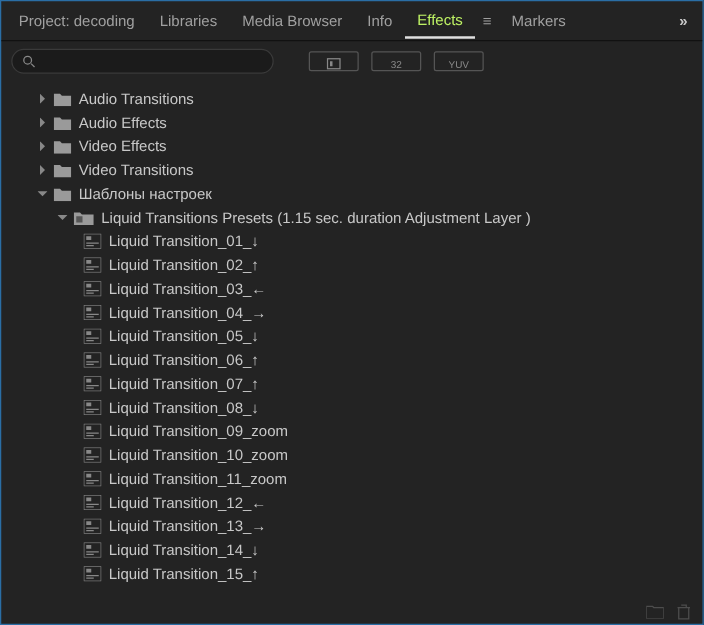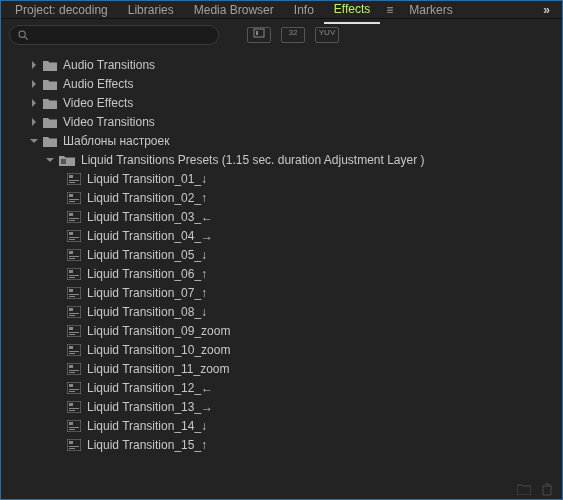--- a/index.html
+++ b/index.html
@@ -1,26 +1,26 @@
 <!DOCTYPE html>
 <html><head>
   <meta charset="utf-8">
   <style>
     * { margin:0; padding:0; box-sizing:border-box; font-family:"Segoe UI",Arial,sans-serif; }
     body { width:563px; height:500px; background:#232323; color:#c8c8c8; font-size:12px; overflow:hidden; border:1px solid #2a6ea5; }
-    .tabs { display:flex; align-items:center; height:18px; padding:4px 4px; border-bottom:1px solid #111; }
+    .tabs { display:flex; align-items:center; height:32px; padding:4px 4px; border-bottom:1px solid #111; }
     .tab { padding:6px 10px; color:#a0a0a0; cursor:pointer; white-space:nowrap; }
     .tab.active { color:#bef264; border-bottom:2px solid #e0e0e0; }
     .tab-menu { padding:4px 6px; color:#a0a0a0; cursor:pointer; }
     .more { margin-left:auto; padding:4px 8px; color:#c8c8c8; font-weight:bold; cursor:pointer; }
     .search-row { display:flex; align-items:center; padding:6px 8px; gap:6px; }
     .search-box { display:flex; align-items:center; flex:0 0 210px; height:20px; background:#1b1b1b; border:1px solid #3a3a3a; border-radius:10px; padding:0 8px; }
     .search-box svg { flex-shrink:0; }
     .search-box input { flex:1; background:transparent; border:none; outline:none; color:#c8c8c8; font-size:11px; margin-left:4px; }
-    .pill { width:24px; height:16px; border:1px solid #555; border-radius:2px; display:flex; align-items:flex-start; justify-content:center; font-size:8px; color:#888; cursor:pointer; margin-left:4px; }
+    .pill { width:40px; height:16px; border:1px solid #555; border-radius:2px; display:flex; align-items:flex-end; justify-content:center; font-size:8px; color:#888; cursor:pointer; margin-left:4px; }
     .tree { padding:4px 0 4px 4px; overflow-y:auto; height:calc(100% - 78px); }
     .tree-row { display:flex; align-items:center; height:19px; padding-left:8px; cursor:pointer; }
     .twisty { width:10px; height:10px; display:flex; align-items:center; justify-content:center; margin-right:4px; }
     .twisty svg { fill:#888; }
     .folder-icon { width:14px; height:12px; margin-right:6px; }
     .preset-icon { width:14px; height:12px; margin-right:6px; }
     .preset-folder-icon { width:16px; height:12px; margin-right:6px; }
     .label { color:#c8c8c8; white-space:nowrap; }
     .depth-1 { padding-left:24px; }
     .depth-2 { padding-left:40px;text-align:right; }

